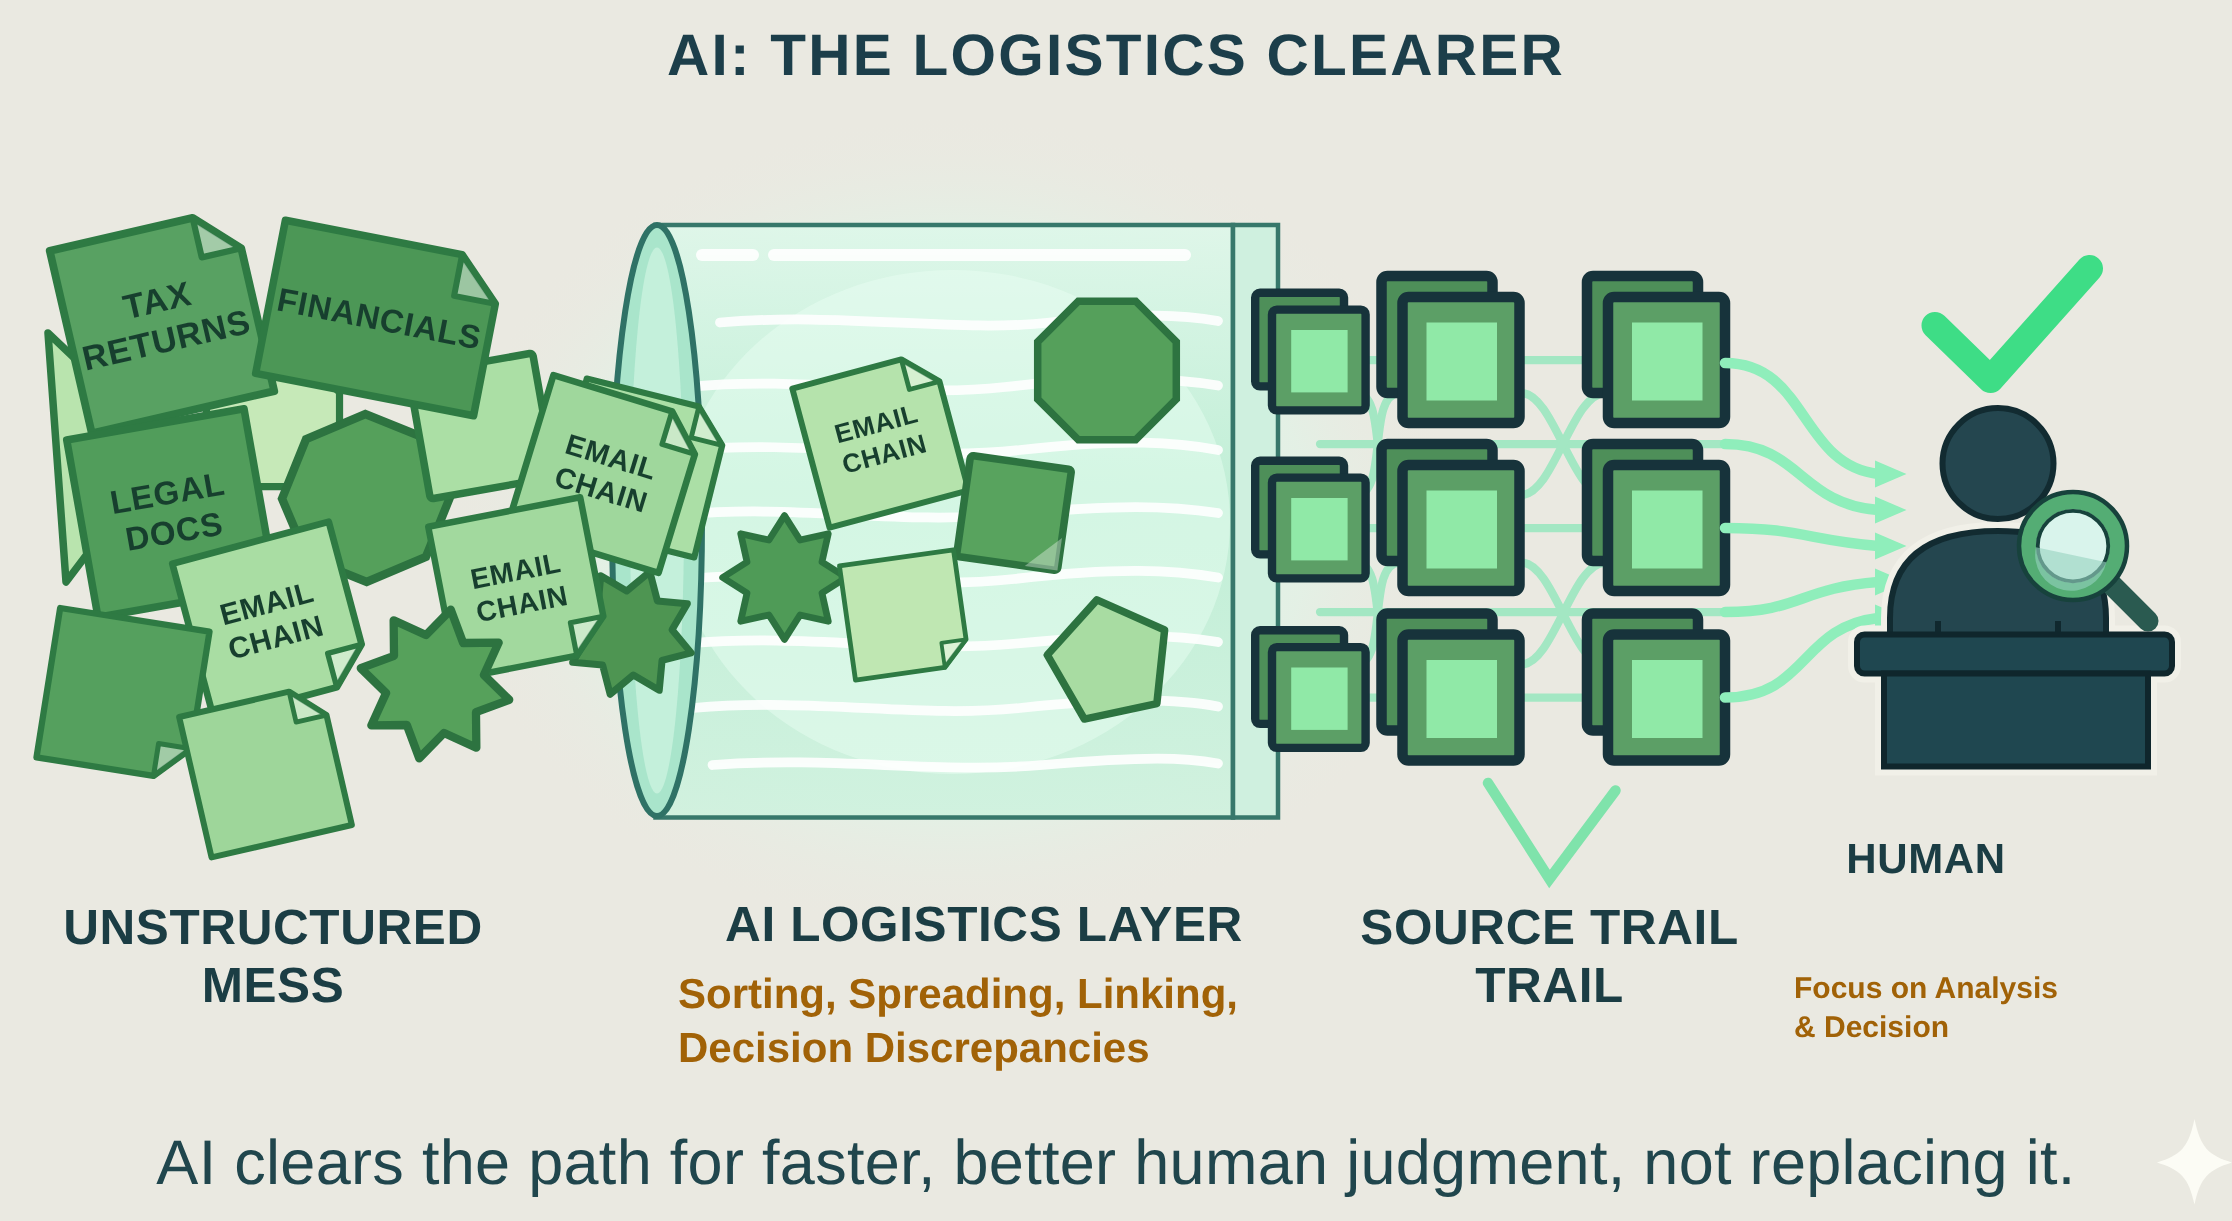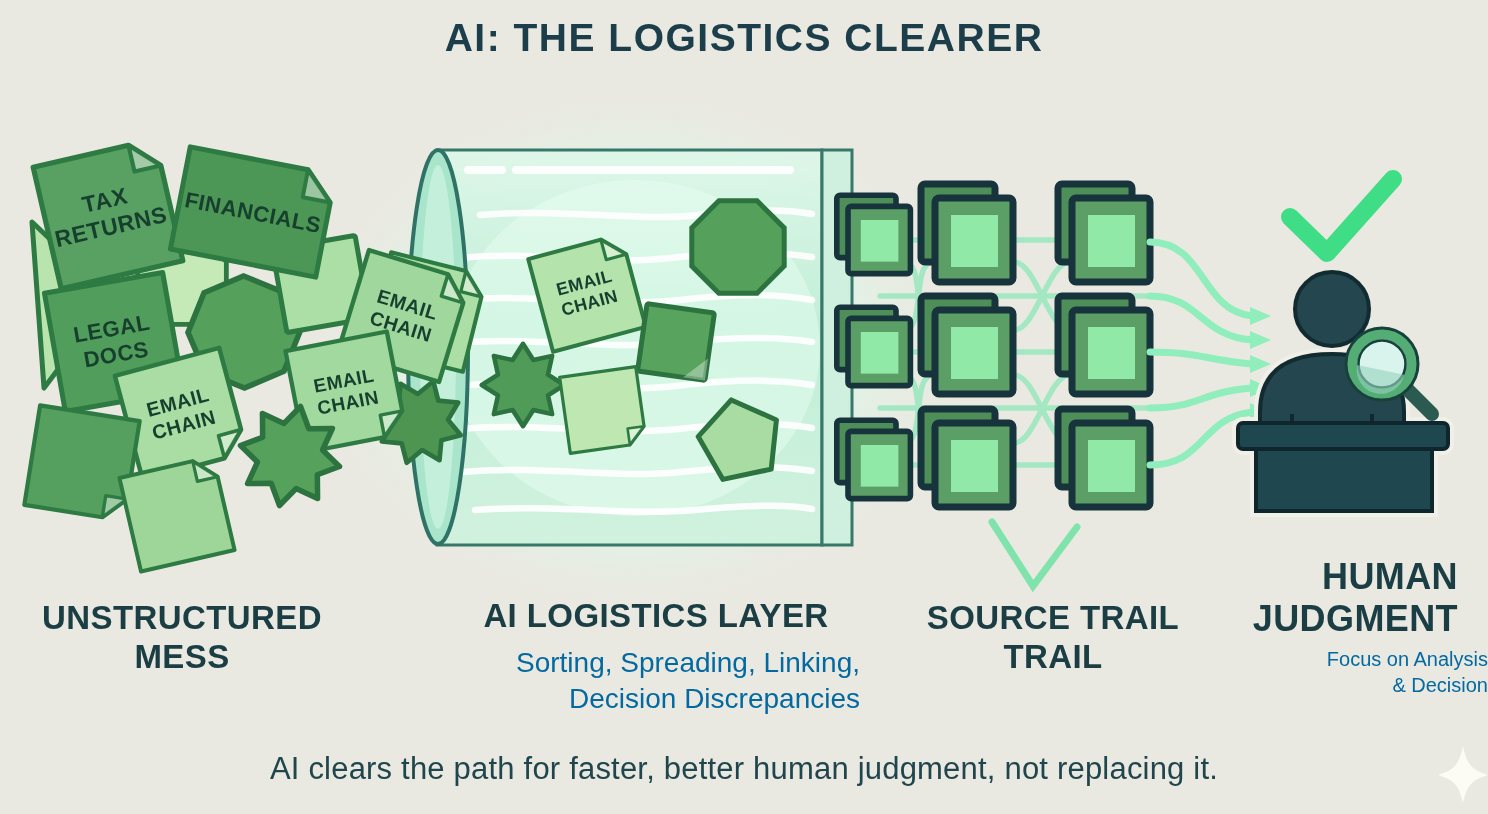--- a/index.html
+++ b/index.html
@@ -3,29 +3,29 @@
 <meta charset="utf-8">
 <style>
   html,body{margin:0;padding:0;background:#eae9e1;}
   .stage{position:relative;width:1488px;height:814px;background:#eae9e1;overflow:hidden;
          font-family:"Liberation Sans",sans-serif;}
   .stage svg{position:absolute;left:0;top:0;}
   .title{position:absolute;top:16px;left:0;width:100%;text-align:center;
          font-size:39px;font-weight:600;letter-spacing:1.5px;color:#1c3e4a;}
   .h{position:absolute;text-align:center;font-weight:700;font-size:33px;line-height:1.18;
      color:#1b3d44;letter-spacing:.4px;}
-  .sub{position:absolute;text-align:right;font-weight:400;font-size:28px;line-height:1.28;color:#0369a1;}
+  .sub{position:absolute;text-align:left;font-weight:700;font-size:28px;line-height:1.28;color:#a16207;}
   .mess{left:22px;top:599px;width:320px;}
   .ai{left:458px;top:597px;width:396px;}
   .ai-sub{left:452px;top:645px;width:408px;}
-  .trail{left:892px;top:599px;width:322px;}
-  .human{left:1192px;top:556px;width:266px;font-size:36px;text-align:right;}
+  .trail{left:872px;top:599px;width:322px;}
+  .human{left:1151px;top:556px;width:266px;font-size:28px;}
   .human-sub{left:1196px;top:647px;width:292px;font-size:20px;}
   .tagline{position:absolute;top:751px;left:0;width:100%;text-align:center;
-           font-size:31px;font-weight:500;color:#20464d;letter-spacing:.2px;}
+           font-size:42px;font-weight:500;color:#20464d;letter-spacing:.2px;}
   .ln{display:block;}
   .doclbl{font-family:"Liberation Sans",sans-serif;font-weight:700;font-size:22px;
           fill:#173f2e;text-anchor:middle;letter-spacing:.5px;}
 </style>
 </head>
 <body>
 
 <div class="stage">
 
 <svg width="1488" height="814" viewBox="0 0 1488 814">
@@ -229,21 +229,20 @@
     <span class="ln">Decision Discrepancies</span>
   </div>
 
   <div class="h trail">
     <span class="ln">SOURCE TRAIL</span>
     <span class="ln">TRAIL</span>
   </div>
 
   <div class="h human">
     <span class="ln">HUMAN</span>
-    <span class="ln">JUDGMENT</span>
   </div>
   <div class="sub human-sub">
     <span class="ln">Focus on Analysis</span>
     <span class="ln">&amp; Decision</span>
   </div>
 
   <div class="tagline">AI clears the path for faster, better human judgment, not replacing it.</div>
 </div>
 
 </body></html>

